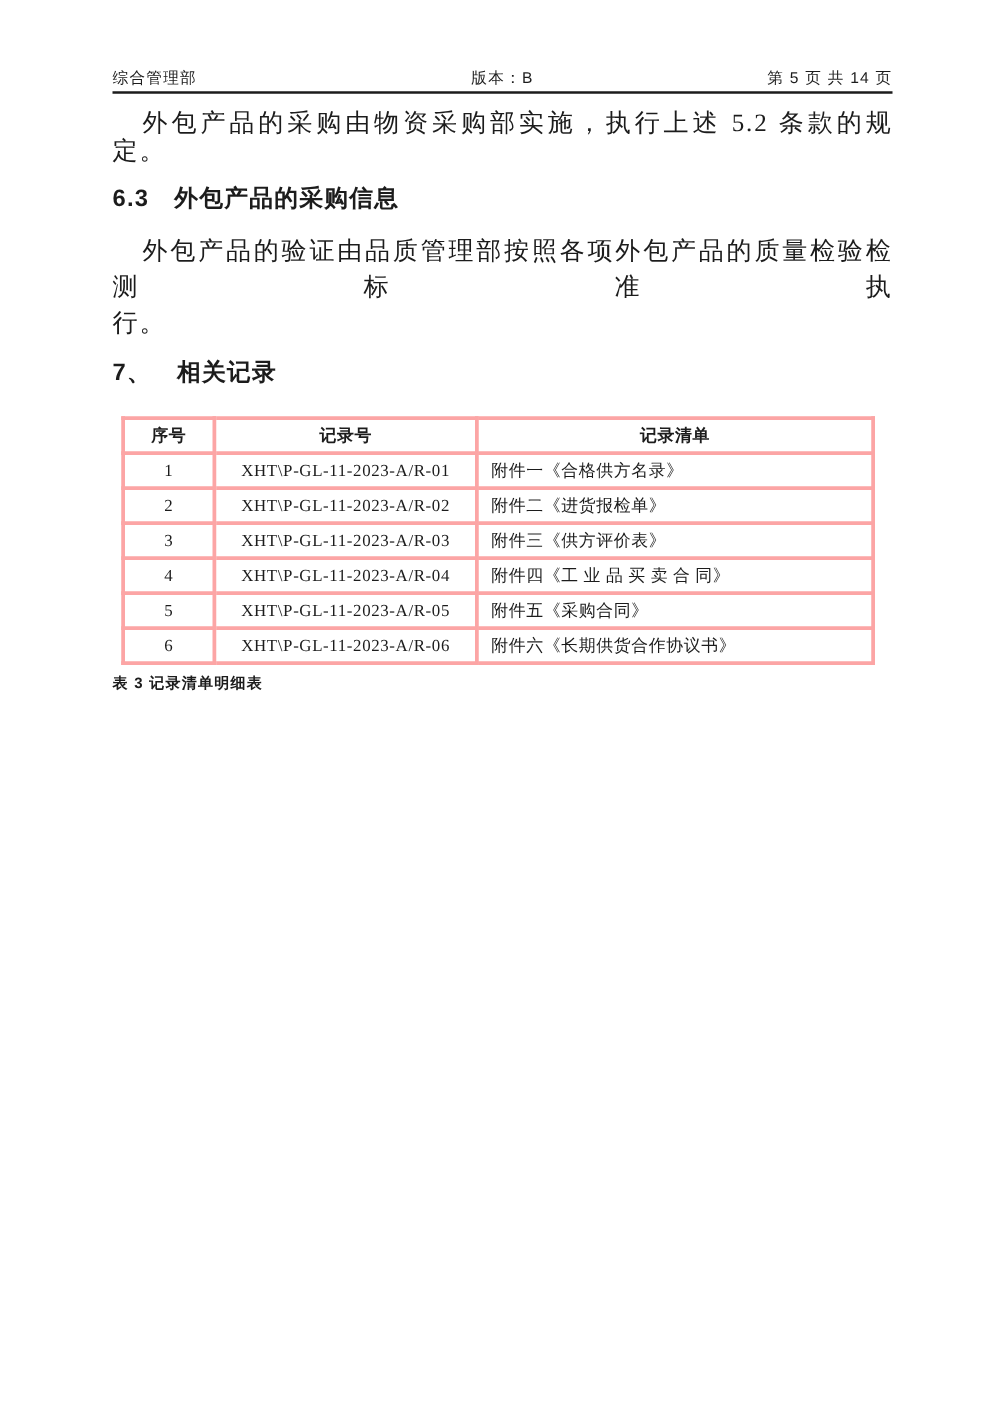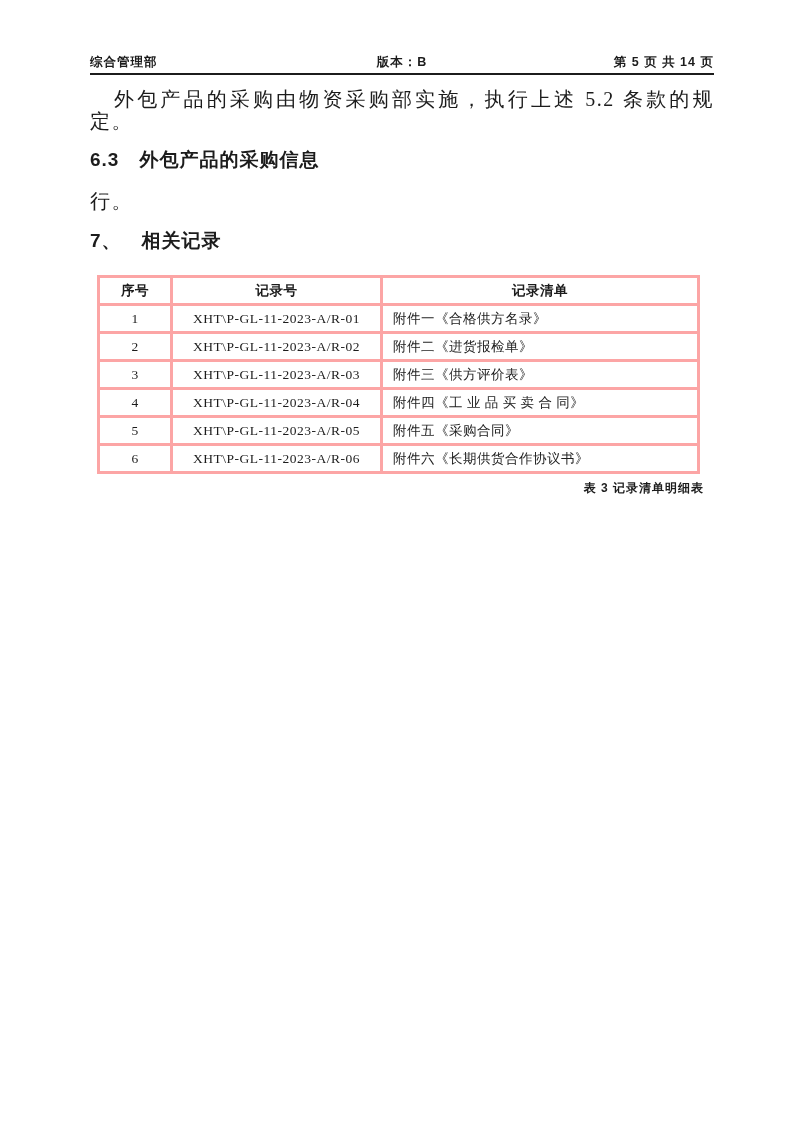--- a/index.html
+++ b/index.html
@@ -20,21 +20,21 @@
     top: 54px;
     width: 624px;
   }
   
   .doc-header {
     display: flex;
     align-items: center;
     border-bottom: 2px solid #1c1c1c;
     padding-bottom: 3px;
     font-family: "Liberation Sans", "DejaVu Sans", sans-serif;
-    font-weight: bold;
+    font-weight: normal;
     font-size: 12.5px;
     line-height: 16px;
     letter-spacing: 1px;
   }
   .doc-header .hdr-left  { flex: 1 1 0; text-align: left; }
   .doc-header .hdr-center{ flex: 1 1 0; text-align: center; }
   .doc-header .hdr-right { flex: 1 1 0; text-align: right; white-space: nowrap; }
   
   .para {
     font-size: 20px;
@@ -81,21 +81,21 @@
     text-align: center;
   }
   .rec-table td { height: 28px; text-align: center; }
   .rec-table td.cell-list { text-align: left; padding-left: 10px; }
   .col-seq { width: 73px; }
   .col-no  { width: 210px; }
   .col-list{ width: 317px; }
   .table-caption {
     margin-top: 6px;
     width: 614px;
-    text-align: right;
+    text-align: left;
     font-family: "Liberation Sans", "DejaVu Sans", sans-serif;
     font-weight: bold;
     font-size: 12px;
     letter-spacing: 1px;
   }
 </style>
 </head>
 <body>
 
 <div class="page">
@@ -107,20 +107,21 @@
       <span class="hdr-right">第 5 页 共 14 页</span>
     </div>
 
     <p class="para para-first">外包产品的采购由物资采购部实施，执行上述 5.2 条款的规定。</p>
 
     <h2 class="h-section h-63"><span class="h-num">6.3</span><span>外包产品的采购信息</span></h2>
 
 
 
     <p class="para p-64">
+      <span class="line line-1">外包产品的验证由品质管理部按照各项外包产品的质量检验检测标准执</span>
       <span class="line line-2">行。</span>
     </p>
 
     <h2 class="h-section h-7"><span class="h-num">7、</span><span>相关记录</span></h2>
 
     <table class="rec-table">
       <colgroup>
         <col class="col-seq">
           <col class="col-no">
           <col class="col-list">

